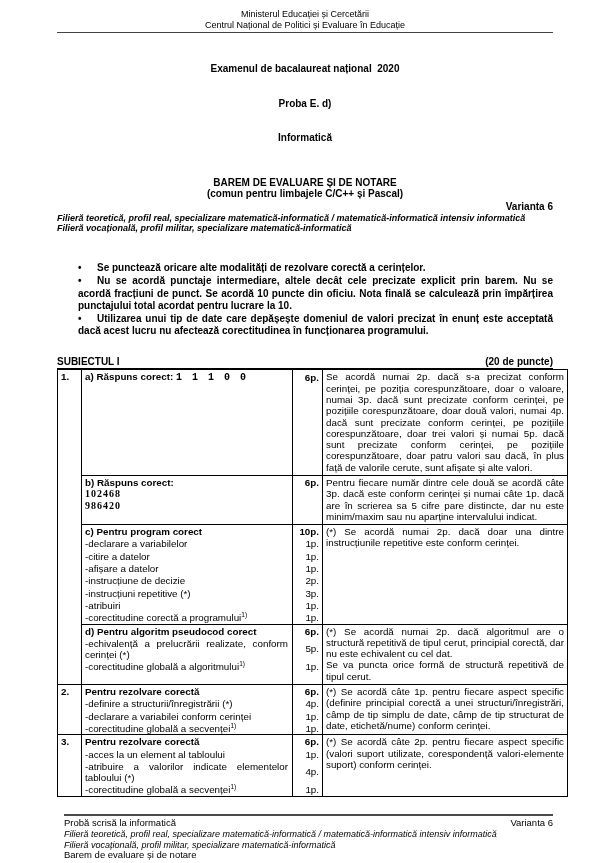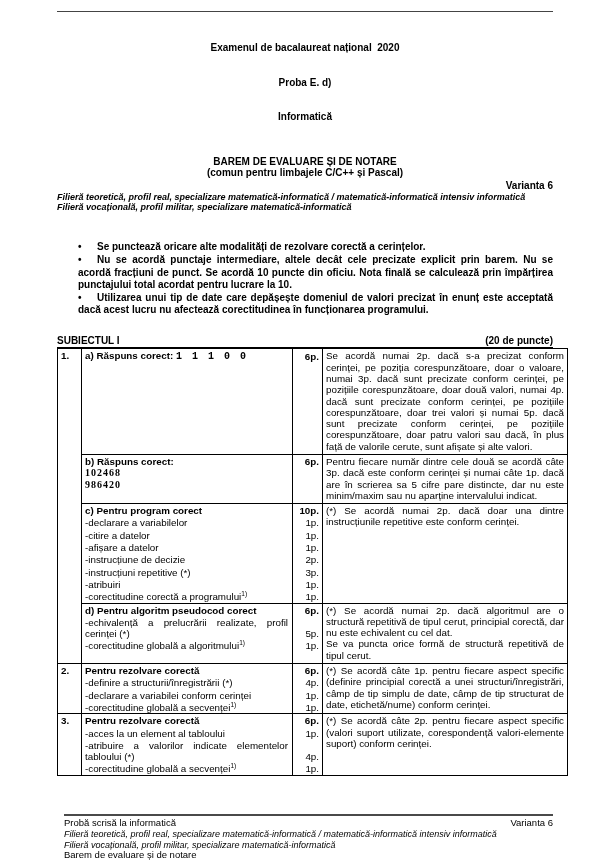--- a/index.html
+++ b/index.html
@@ -29,21 +29,21 @@
   table.t1 { border:1.6px solid #000; margin-top:0; }
   table.t1 td { border:1px solid #000; font-weight:bold; font-size:10px; padding:2px 4px; white-space:pre; }
   table.t1 td.c1 { width:208px; }
   
   table.t2 { border:1.6px solid #000; margin-top:0; }
   table.t2 td { border:1px solid #000; vertical-align:top; font-size:9.8px; line-height:11.3px; }
   td.num { width:18px; font-weight:bold; padding:1px 2px 0 3px; }
   td.dp  { width:240px; position:relative; padding:0; }
   td.note{ width:238px; padding:1px 3px 2px 3px; text-align:justify; }
   .vline { position:absolute; top:0; bottom:0; right:29px; width:1px; background:#000; }
-  .item { display:flex; align-items:flex-end; }
+  .item { display:flex; align-items:center; }
   .item .d { width:210px; box-sizing:border-box; padding:1px 4px 0 3px; }
   .item .p { flex:1; display:flex; flex-direction:column; align-items:flex-end; padding:1px 3px 0 0; }
   .item.bot .p { justify-content:flex-end; padding-bottom:0; }
   .d.j { text-align:justify; }
   .b { font-weight:bold; }
   .code { font-family:"Liberation Mono", monospace; font-weight:bold; font-size:10px; letter-spacing:1px; }
   .code.sp { letter-spacing:2px; }
   .codeline { padding:0 4px 0 3px;font-family:Liberation Serif, serif; }
   sup { font-size:6.5px; vertical-align:super; line-height:0; }
   .note p { margin:0; }
@@ -52,20 +52,24 @@
   .f-rule { border-top:2px solid #4a4a4a; margin-bottom:2px; }
   .f-row { display:flex; justify-content:space-between; font-size:9.5px; line-height:10.8px; }
   .f-it { font-style:italic; font-size:9px; line-height:10.8px; }
   .f-plain { font-size:9.5px; line-height:10.8px; }
 </style>
 </head>
 <body>
 
 <div class="page">
 
+  <div class="hdr-small">
+    <div>Ministerul Educației și Cercetării</div>
+    <div>Centrul Național de Politici și Evaluare în Educație</div>
+  </div>
   <div class="hdr-rule"></div>
 
   <div class="title-block">
     <div>Examenul de bacalaureat național  2020</div>
     <div>Proba E. d)</div>
     <div>Informatică</div>
   </div>
 
   <div class="barem-block">
     <div>BAREM DE EVALUARE ȘI DE NOTARE</div>
@@ -186,21 +190,21 @@
     <tr>
       <td class="dp">
         <div class="vline"></div>
         <div class="item">
           <div class="d"><span class="b">d) Pentru algoritm pseudocod corect</span></div>
           <div class="p">
                 <span class="b">6p.</span>
               </div>
         </div>
         <div class="item bot">
-              <div class="d j">-echivalență a prelucrării realizate, profil cerinței (*)</div>
+              <div class="d j">-echivalență a prelucrării realizate, conform cerinței (*)</div>
               <div class="p">
                 <span>5p.</span>
               </div>
             </div>
         <div class="item">
               <div class="d"><span>-corectitudine globală a algoritmului</span><sup>1)</sup></div>
               <div class="p">
                 <span>1p.</span>
               </div>
             </div>

